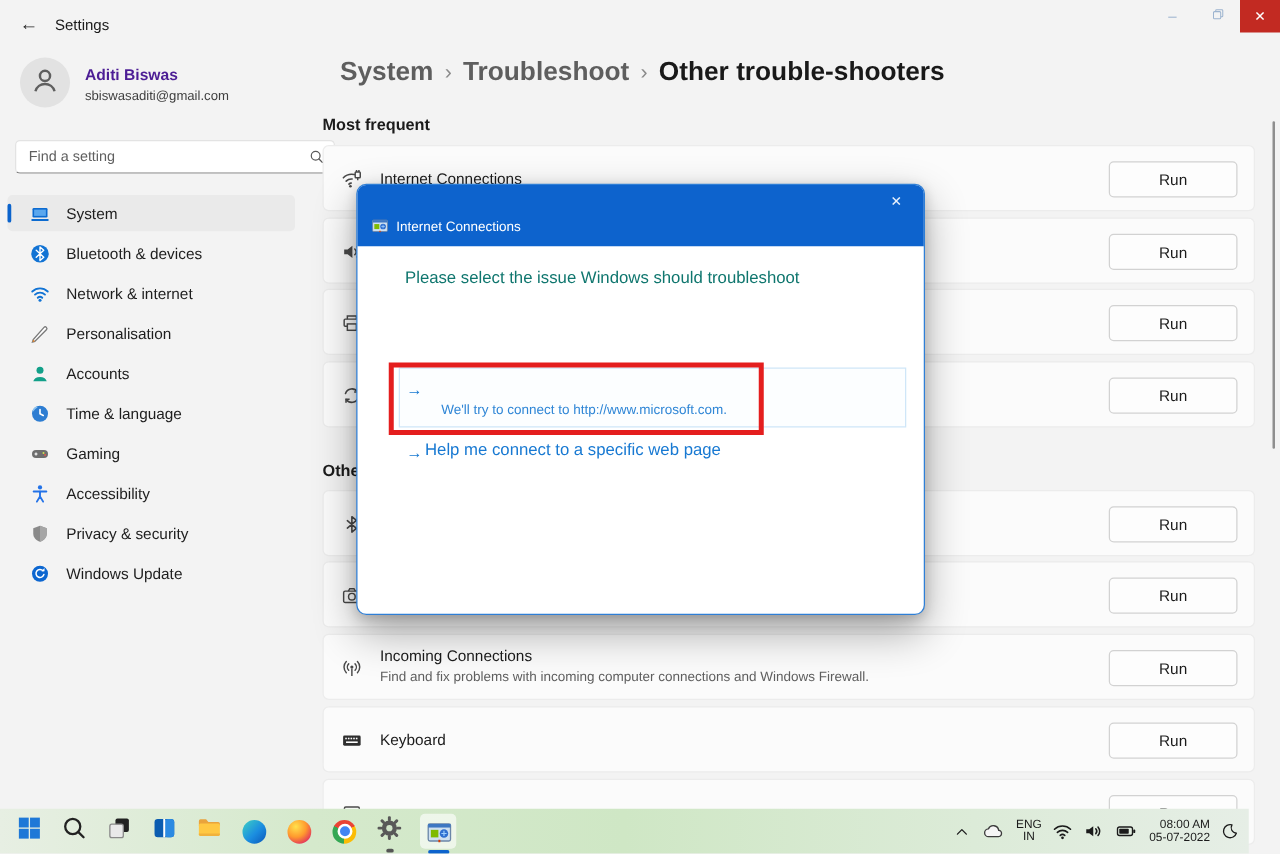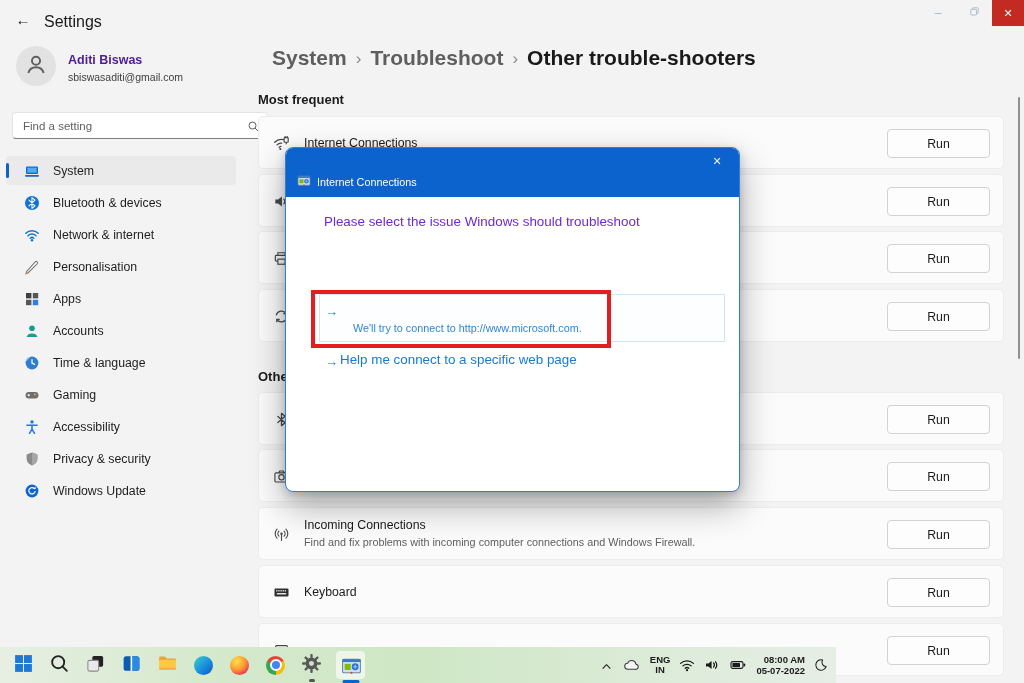--- a/index.html
+++ b/index.html
@@ -3,21 +3,21 @@
 <meta charset="utf-8">
 <style>
   * { margin:0; padding:0; box-sizing:border-box; }
   html,body { width:1024px; height:683px; }
   body { font-family:"Liberation Sans","DejaVu Sans",sans-serif; background:#f3f3f3; }
   .screen { position:relative; width:1024px; height:683px; overflow:hidden; background:#f3f3f3; }
 
   
   .titlebar { position:absolute; top:0; left:0; right:0; height:36px; z-index:6; }
   .back-btn { position:absolute; left:10px; top:7px; width:26px; height:24px; display:flex; align-items:center; justify-content:center; font-size:15px; color:#1b1b1b; cursor:default; }
-  .app-title { position:absolute; left:44px; top:13px; font-size:16px; color:#1a1a1a; }
+  .app-title { position:absolute; left:44px; top:13px; font-size:12px; color:#1a1a1a; }
   .win-controls { position:absolute; right:0; top:0; display:flex; }
   .wc-btn { width:36px; height:26px; display:flex; align-items:center; justify-content:center; color:#9db4cf; font-size:12px; }
   .wc-btn svg { width:11px; height:11px; }
   .wc-close { width:32px; background:#c22a22; color:#fff; font-size:11px; }
 
   
   .sidebar { position:absolute; left:0; top:36px; width:248px; bottom:36px; }
   .avatar { position:absolute; left:16px; top:10px; width:40px; height:40px; border-radius:50%; background:#e2e2e2; display:flex; align-items:center; justify-content:center; }
   .avatar svg { width:24px; height:24px; }
   .profile-name { position:absolute; left:68px; top:17px; font-size:12.5px; font-weight:bold; color:#4c1d95; }
@@ -47,31 +47,31 @@
   .card .r-desc { position:absolute; left:45px; top:28px; font-size:10.8px; color:#5f5f5f; }
   .run-btn { position:absolute; right:13px; top:12px; width:103px; height:29px; background:#fdfdfd; border:1px solid #d2d2d2; border-radius:4px; font-size:12.3px; color:#1b1b1b; font-family:inherit; }
   .scroll-thumb { position:absolute; right:4px; top:97px; width:2px; height:262px; background:#8f8f8f; border-radius:2px; z-index:5; }
 
   
   .dialog { position:absolute; left:285px; top:147px; width:455px; height:345px; background:#fff; border:1px solid #2f7fd6; border-radius:8px; box-shadow:0 14px 34px rgba(0,0,0,.32), 0 3px 10px rgba(0,0,0,.18); z-index:10; }
   .dlg-header { position:absolute; left:0; top:0; right:0; height:49px; background:#0d63cd; border-radius:7px 7px 0 0; }
   .dlg-close { position:absolute; right:12px; top:4px; width:20px; height:18px; color:#eaf2fc; font-size:11px; display:flex; align-items:center; justify-content:center; }
   .dlg-appicon { position:absolute; left:11px; top:26px; width:14px; height:14px; }
   .dlg-apptitle { position:absolute; left:31px; top:28px; font-size:10.8px; color:#fff; }
-  .dlg-heading { position:absolute; left:38px; top:66px; font-size:13.4px; color:#6d28d9; }
+  .dlg-heading { position:absolute; left:38px; top:66px; font-size:13.4px; color:#0f766e; }
   .dlg-optbox { position:absolute; left:33px; top:146px; width:406px; height:48px; border:1px solid #cfe6f8; background:#fcfeff; }
   .dlg-arrow { position:absolute; font-size:13px; color:#1879d2; }
   .dlg-link { position:absolute; font-size:13.4px; color:#1879d2; }
   .dlg-sub { position:absolute; left:67px; top:174px; font-size:10.8px; color:#2f86d6; }
   .dlg-footer { position:absolute; left:0; bottom:0; right:0; height:37px; background:#efeff0; border-top:1px solid #e1e1e1; border-radius:0 0 7px 7px; }
   .cancel-btn { position:absolute; right:13px; top:9px; width:50px; height:18px; background:#fdfdfd; border:1px solid #cfcfcf; border-radius:3px; font-size:10.3px; color:#1b1b1b; font-family:inherit; }
   .red-annotation { position:absolute; left:311px; top:290px; width:300px; height:58px; border:4px solid #e41e1e; z-index:12; }
 
   
-  .taskbar { position:absolute; left:0; top:647px; width:836px; height:36px; z-index:20; background:linear-gradient(90deg,#e7efe3 0%,#d5e9cc 25%,#cfe7c5 50%,#dcebd8 78%,#e6eee6 100%);font-weight:bold; }
+  .taskbar { position:absolute; left:0; top:647px; width:999px; height:36px; z-index:20; background:linear-gradient(90deg,#e7efe3 0%,#d5e9cc 25%,#cfe7c5 50%,#dcebd8 78%,#e6eee6 100%); }
   .tb-left { position:absolute; left:12px; top:0; height:36px; display:flex; align-items:center; gap:13px; }
   .tb-icon { position:relative; width:23px; height:23px; display:flex; align-items:center; justify-content:center; }
   .tb-icon svg { width:21px; height:21px; }
   .tb-icon.active-app { width:29px; height:28px; background:rgba(255,255,255,.62); border-radius:4px; }
   .tb-underline-blue { position:absolute; left:50%; transform:translateX(-50%); bottom:-4px; width:17px; height:3px; border-radius:2px; background:#0d63cd; }
   .tb-underline-dot { position:absolute; left:50%; transform:translateX(-50%); bottom:-5px; width:6px; height:3px; border-radius:2px; background:#555; }
   .chrome-ball { width:19px; height:19px; border-radius:50%; background:conic-gradient(from -60deg,#ea4335 0 120deg,#fbbc05 0 240deg,#34a853 0 360deg); position:relative; }
   .chrome-ball::after { content:""; position:absolute; left:50%; top:50%; transform:translate(-50%,-50%); width:8px; height:8px; border-radius:50%; background:#4285f4; border:2px solid #fff; }
   .firefox-ball { width:19px; height:19px; border-radius:50%; background:radial-gradient(circle at 35% 28%,#ffe14d 0%,#ff9a2e 45%,#e43a5a 78%,#8a2e9e 100%); }
   .edge-ball { width:19px; height:19px; border-radius:50%; background:linear-gradient(135deg,#3dd1c4 0%,#1b8de0 55%,#0b57b8 100%); }
@@ -151,29 +151,20 @@
         </div>
       <div class="nav-item">
           <span class="n-icon"><svg viewBox="0 0 16 16" width="100%" height="100%" fill="none" xmlns="http://www.w3.org/2000/svg">
               <path d="M4 14l-2 .6.6-2L11.2 2.9a1.3 1.3 0 0 1 1.9 1.9z" stroke="#7a7a7a" stroke-width="1.1" fill="#fff"></path>
               <path d="M2.6 12.6L2 14.6l2-.6z" fill="#e8872a"></path>
             </svg></span>
           <span class="n-label">Personalisation</span>
         </div>
       <div class="nav-item">
           <span class="n-icon"><svg viewBox="0 0 16 16" width="100%" height="100%" fill="none" xmlns="http://www.w3.org/2000/svg">
-              <rect x="2" y="2" width="5.4" height="5.4" fill="#3f3f3f"></rect>
-              <rect x="8.8" y="2" width="5.4" height="5.4" fill="#565656"></rect>
-              <rect x="2" y="8.8" width="5.4" height="5.4" fill="#565656"></rect>
-              <rect x="8.8" y="8.8" width="5.4" height="5.4" fill="#2f7fe0"></rect>
-            </svg></span>
-          <span class="n-label">Apps</span>
-        </div>
-      <div class="nav-item">
-          <span class="n-icon"><svg viewBox="0 0 16 16" width="100%" height="100%" fill="none" xmlns="http://www.w3.org/2000/svg">
               <circle cx="8" cy="5.2" r="2.8" fill="#12a089"></circle>
               <path d="M2.6 14a5.6 4.6 0 0 1 10.8 0z" fill="#12a089"></path>
             </svg></span>
           <span class="n-label">Accounts</span>
         </div>
       <div class="nav-item">
           <span class="n-icon"><svg viewBox="0 0 16 16" width="100%" height="100%" fill="none" xmlns="http://www.w3.org/2000/svg">
               <circle cx="8" cy="8" r="6.4" fill="#2d7dd2"></circle>
               <path d="M8 4.6V8l2.6 1.4" stroke="#fff" stroke-width="1.3" stroke-linecap="round"></path>
               <path d="M2.4 5.6a6.4 6.4 0 0 1 3-3" stroke="#8ec3ef" stroke-width="1.2" stroke-linecap="round"></path>

